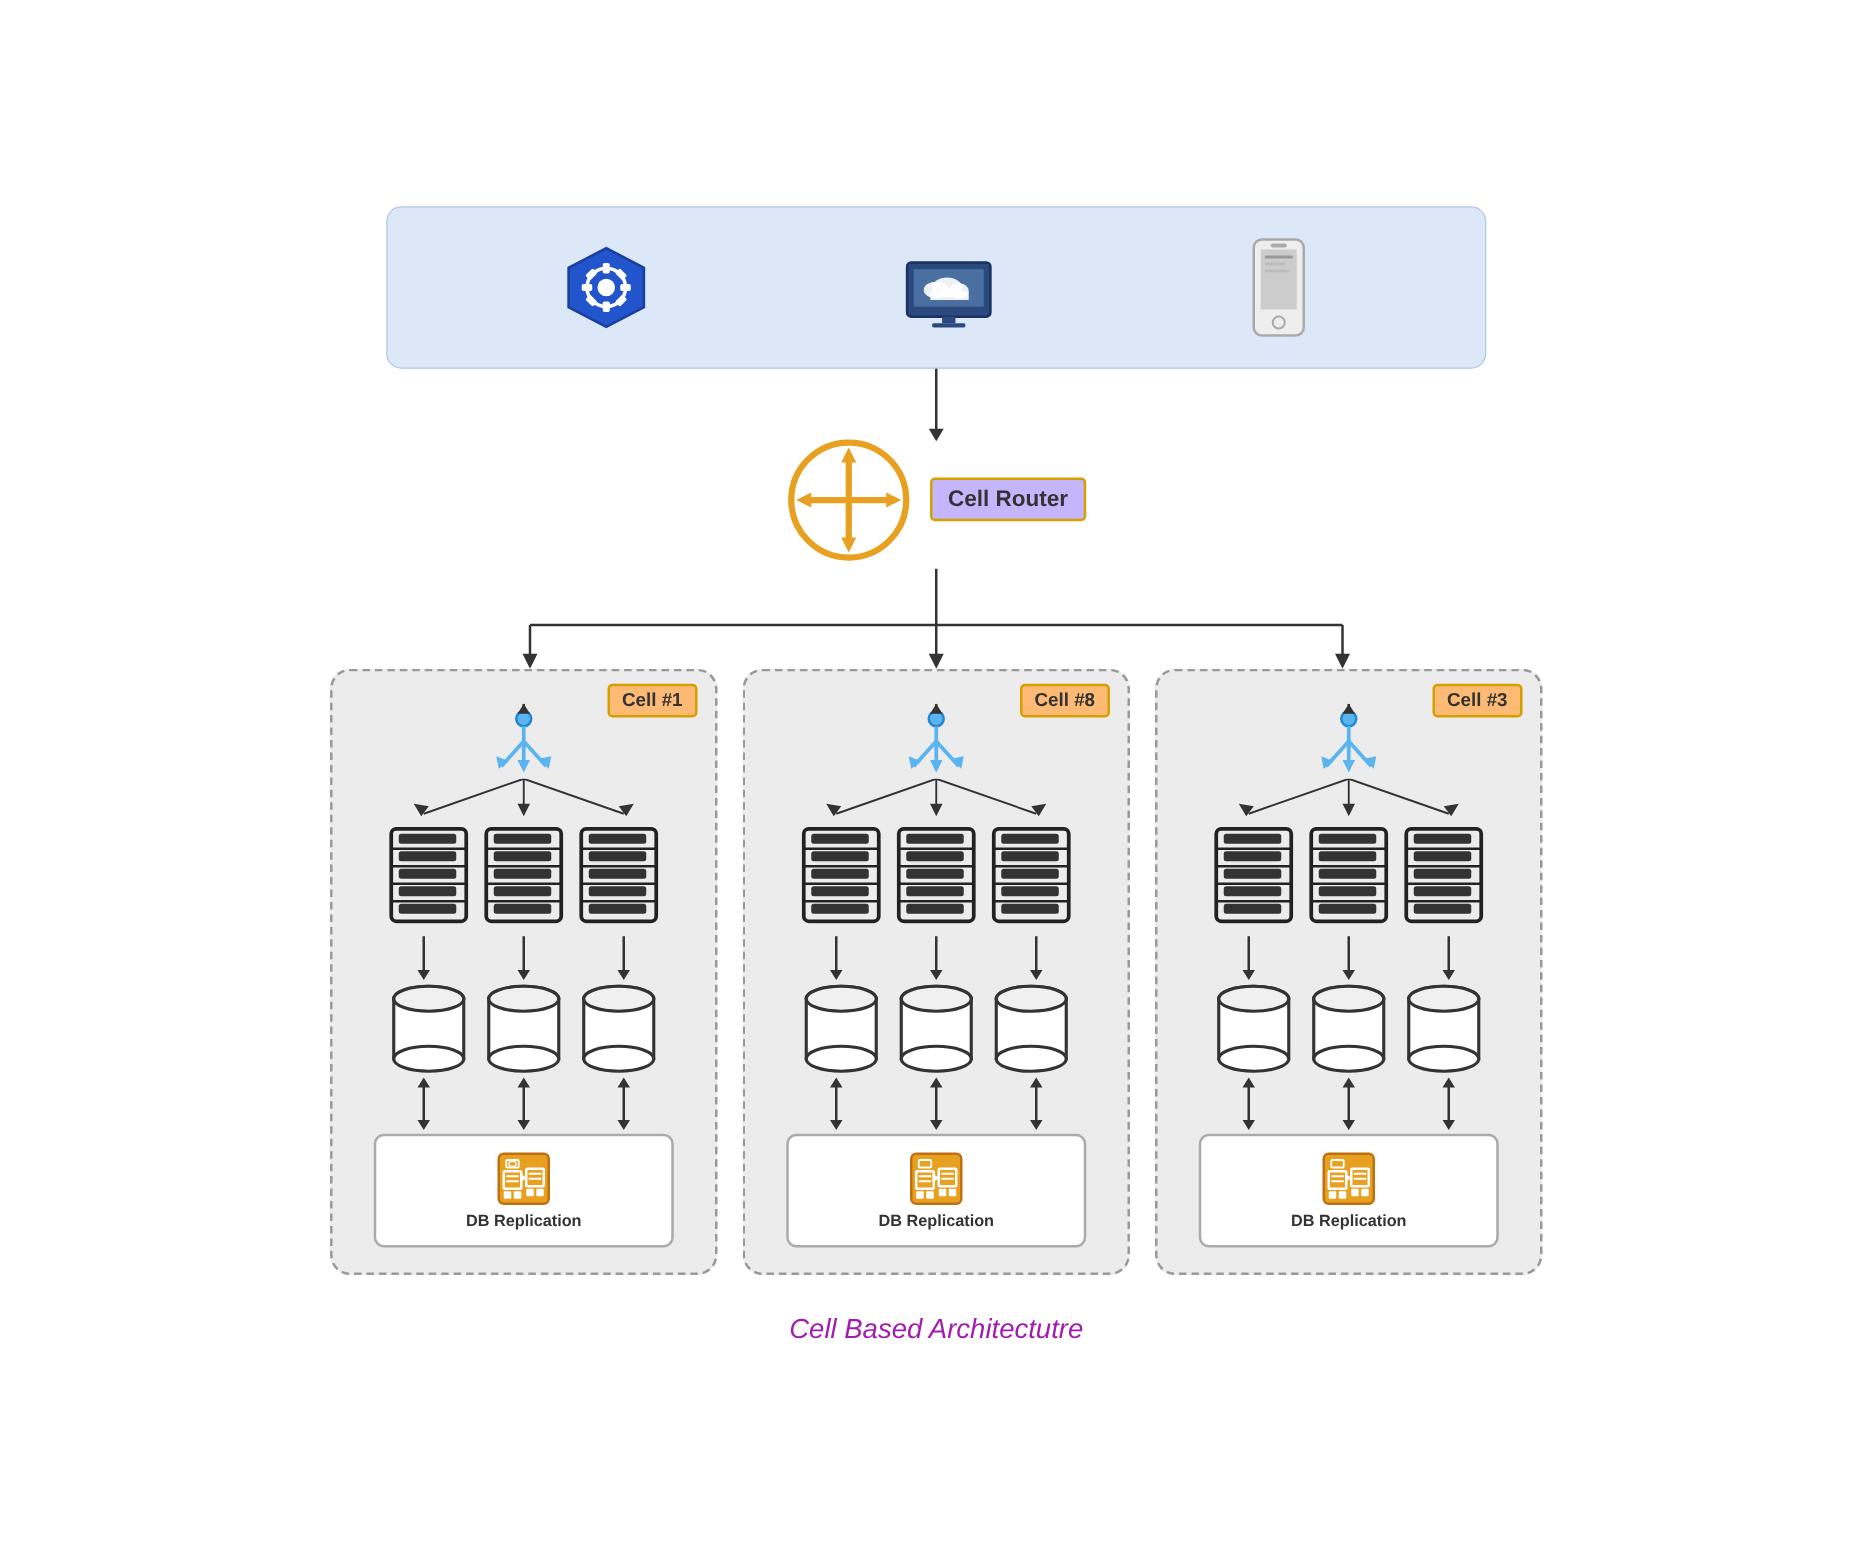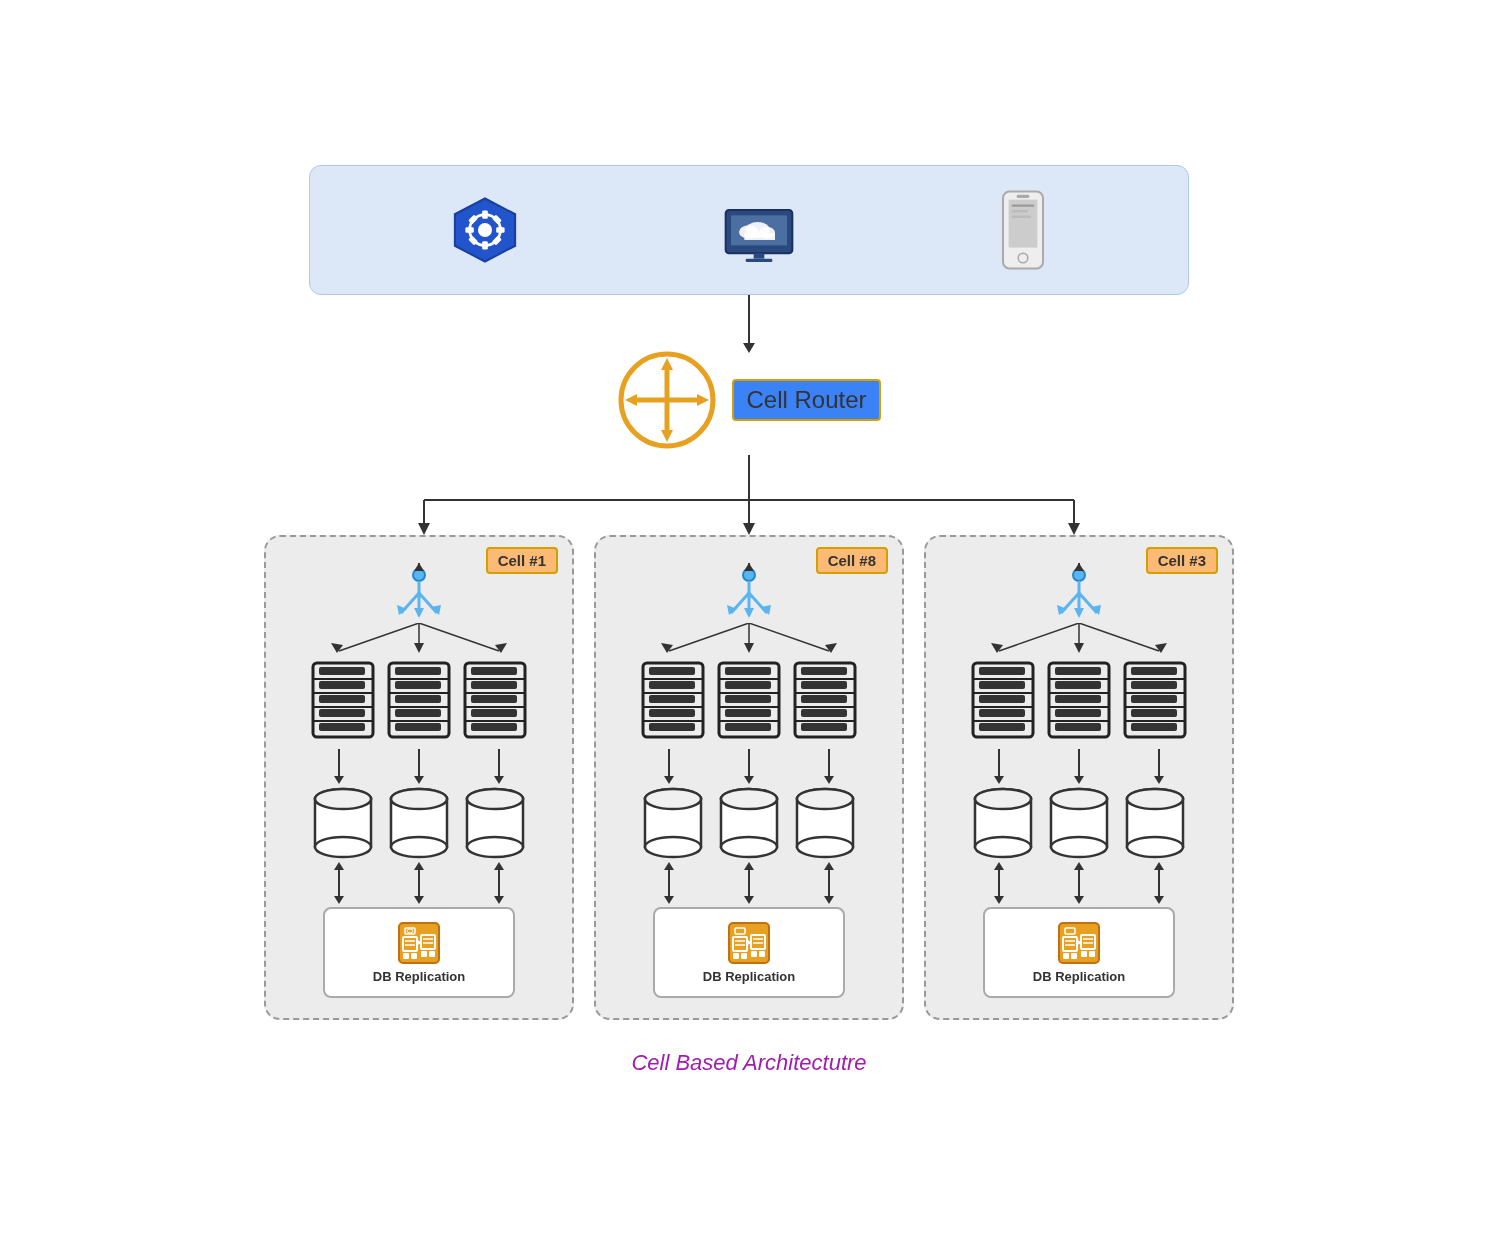--- a/index.html
+++ b/index.html
@@ -59,26 +59,26 @@
       gap: 15px;
       margin: 5px 0;
     }
 
     .router-circle {
       width: 100px;
       height: 100px;
     }
 
     .router-label {
-      background: #3b82f6;
+      background: #c4b5fd;
       border: 2px solid #d4a000;
       border-radius: 4px;
       padding: 5px 12px;
-      font-weight: normal;
-      font-size: 24px;
+      font-weight: bold;
+      font-size: 18px;
       color: #333;
     }
 
     
     .cells-row {
       display: flex;
       gap: 20px;
       align-items: flex-start;
       margin-top: 0;
     }
@@ -156,21 +156,21 @@
     .db-replication {
       border: 2px solid #aaa;
       border-radius: 8px;
       background: #fff;
       padding: 12px 14px;
       display: flex;
       flex-direction: column;
       align-items: center;
       gap: 4px;
       margin-top: 8px;
-      width: 192px;
+      width: 240px;
     }
 
     .db-rep-label {
       font-size: 13px;
       font-weight: bold;
       color: #333;
     }
 
     
     .caption {

